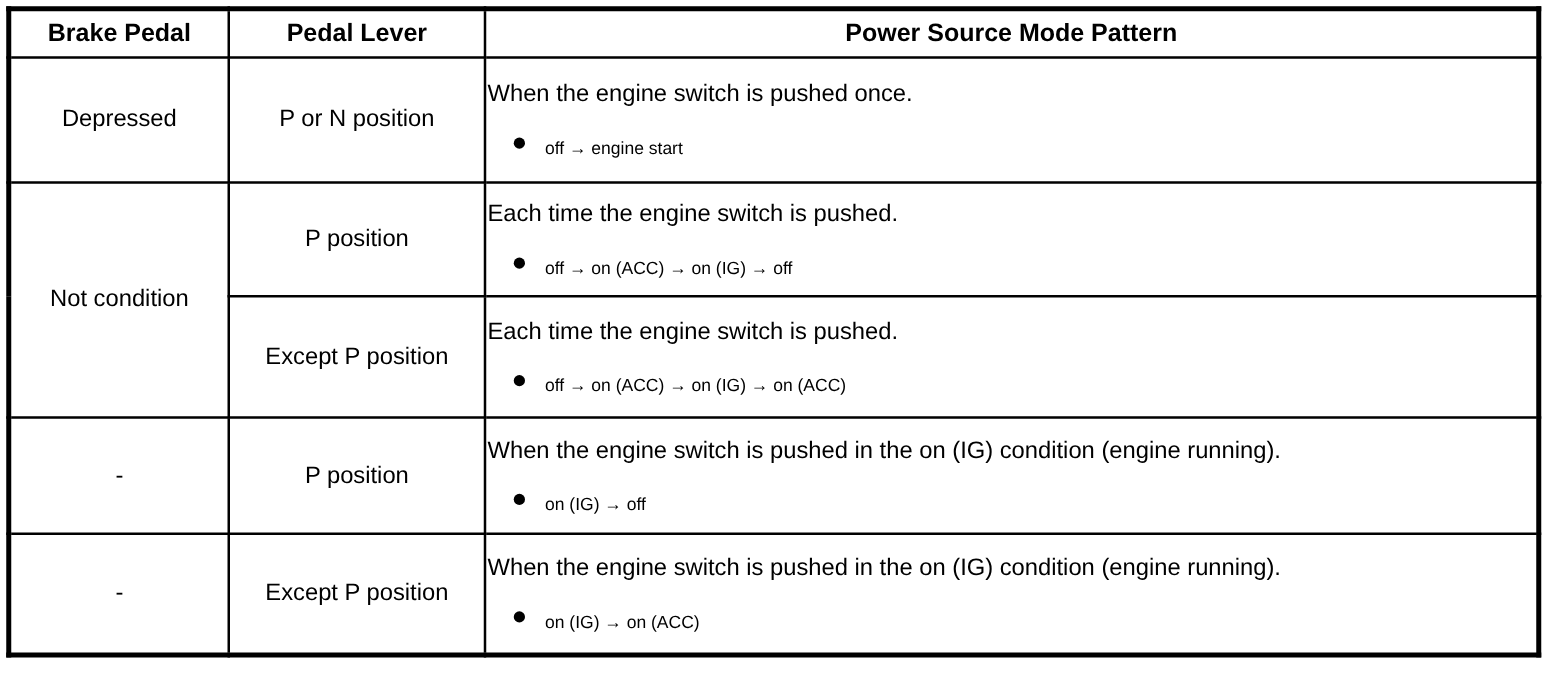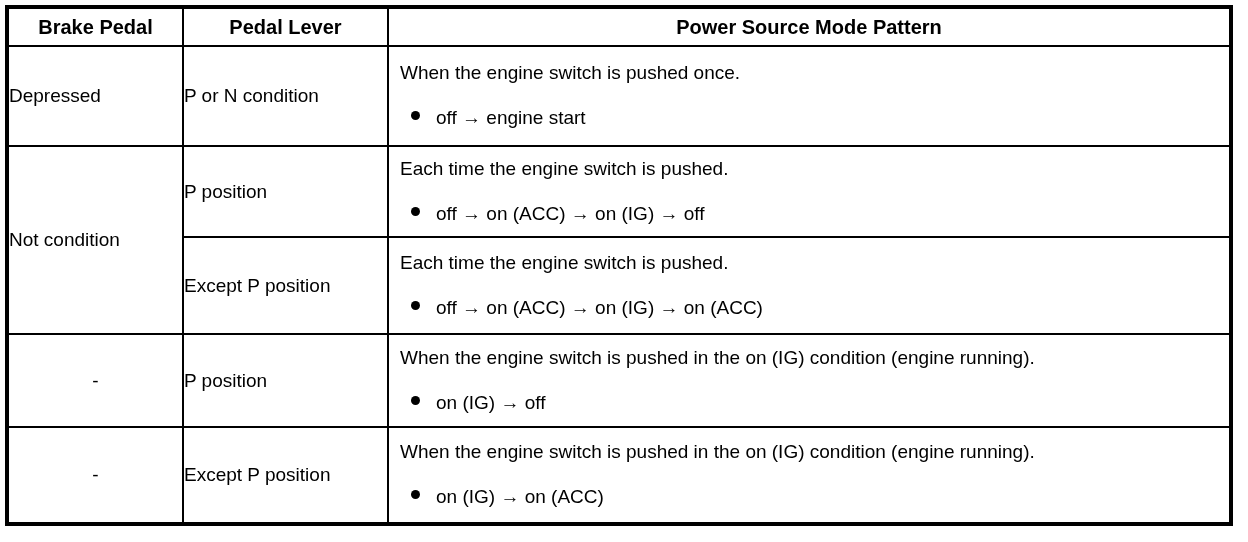--- a/index.html
+++ b/index.html
@@ -55,21 +55,21 @@
     font-weight: bold;
     text-align: center;
     letter-spacing: 0px;
     line-height: 36px;
     white-space: nowrap;
   }
 
   
   td.cond {
     font-size: 19px;
-    text-align: left;
+    text-align: center;
     line-height: 1.15;
     white-space: nowrap;
   }
   td.cond.tight {
     padding-left: 0px;
     padding-right: 0px;
   }
   td.dash {
     font-size: 19px;
     text-align: center;
@@ -78,21 +78,21 @@
   td.pattern {
     padding: 9px 0 9px 8px;
     vertical-align: top;
     font-size: 19px;
     line-height: 1.2;
   }
 
   .desc {
     white-space: nowrap;
     margin: 0;
-    padding: 0 0 0 11px;
+    padding: 0 0 0 1px;
     font-size: 19px;
     line-height: 1.2;
   }
 
   .bullet-line {
     display: flex;
     align-items: baseline;
     margin-top: 22px;
     padding-left: 22px;
     white-space: nowrap;
@@ -102,21 +102,21 @@
     width: 9px;
     height: 9px;
     border-radius: 50%;
     background: #000000;
     flex: 0 0 auto;
     position: relative;
     top: -4px;
   }
   .bullet-text {
     margin-left: 16px;
-    font-size: 19px;
+    font-size: 14px;
   }
 
   
   tr.r1 td { height: 98px; }
   tr.r2 td { height: 89px; }
   tr.r3 td { height: 95px; }
   tr.r4 td { height: 91px; }
   tr.r5 td { height: 94px; }
 </style>
 </head>
@@ -136,21 +136,21 @@
         <th>Brake Pedal</th>
         <th>Pedal Lever</th>
         <th>Power Source Mode Pattern</th>
       </tr>
     </thead>
 
     <tbody>
 
       <tr class="r1">
         <td class="cond">Depressed</td>
-        <td class="cond">P or N condition</td>
+        <td class="cond">P or N position</td>
         <td class="pattern">
           <div class="desc">When the engine switch is pushed once.</div>
           <div class="bullet-line">
             <span class="bullet-dot"></span>
             <span class="bullet-text">off → engine start</span>
           </div>
         </td>
       </tr>
 
       <tr class="r2">

